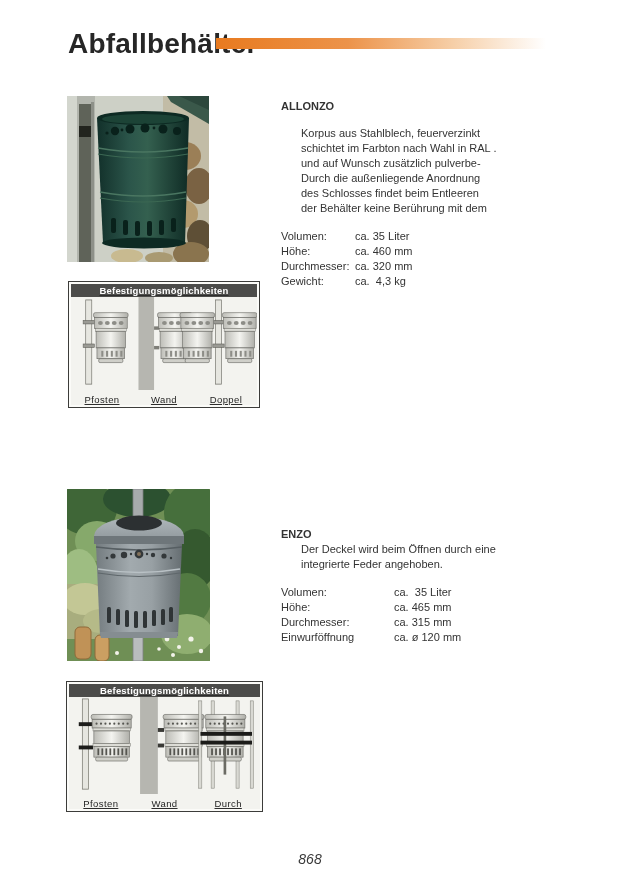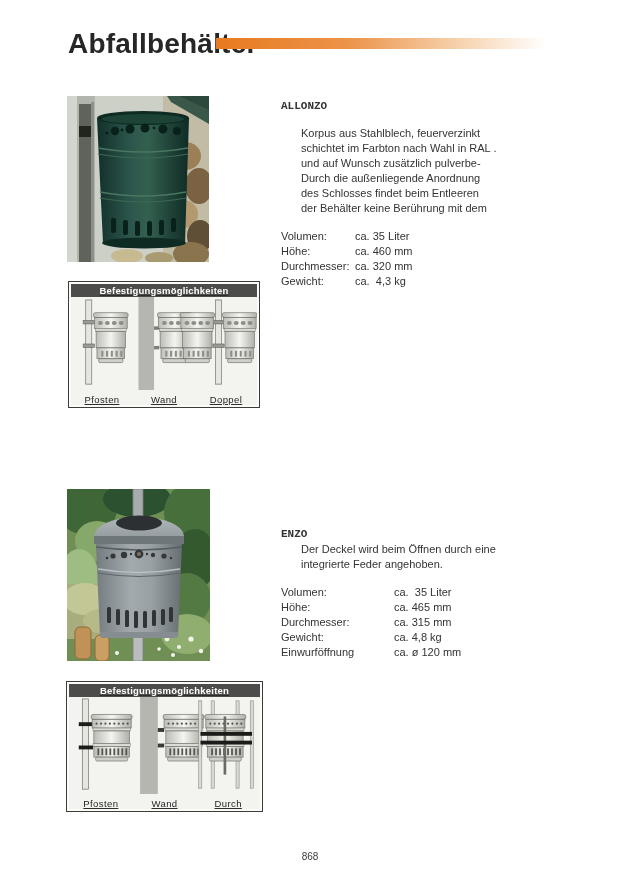--- a/index.html
+++ b/index.html
@@ -16,21 +16,21 @@
     background:linear-gradient(to right,#e87a1f 0%,#ec934a 40%,#f6cfa8 72%,#ffffff 100%);
   }
   .photo { position:absolute; }
   .photo-allonzo { left:67px; top:96px; width:142px; height:166px; }
   .photo-enzo    { left:67px; top:489px; width:143px; height:172px; }
   .photo svg { display:block; width:100%; height:100%; }
 
   .prod-text { position:absolute; left:281px; width:238px; font-size:11px; line-height:15px; color:#333; }
   .prod-text-allonzo { top:99px; }
   .prod-text-enzo    { top:527px; }
-  .prod-name { font-weight:bold; font-size:11px;font-family:Liberation Mono, monospace; }
+  .prod-name { font-weight:bold; font-size:11px; }
   .prod-name-allonzo { margin-bottom:12px; }
   .desc-line { white-space:pre;padding-left:20px; }
   .specs { margin-top:13px; }
   .spec-row { white-space:pre; }
   .spec-label { display:inline-block; width:74px; }
   .specs-wide .spec-label { width:113px; }
   .spec-value { white-space:pre; }
 
   .diagram {
     position:absolute; box-sizing:border-box;
@@ -43,21 +43,21 @@
     background:#4c4c4a; color:#ffffff; font-size:9.5px; font-weight:bold;
     text-align:center; height:13px; line-height:13px; letter-spacing:0.2px;
   }
   .diagram-art { flex:1; background:#f3f3ef; }
   .diagram-art svg { display:block; width:100%; height:100%; }
   .diagram-labels { display:flex; height:15px; align-items:flex-end; font-size:9.5px; color:#1f1f1f; background:#f3f3ef; }
   .diagram-labels span { flex:1; text-align:center; letter-spacing:0.4px; }
 
   .page-number {
     position:absolute; left:0; right:0; top:851px;
-    text-align:center; font-size:10px; color:#3a3a3a;
+    text-align:center; font-size:14px; color:#3a3a3a;font-style:italic;
   }
 </style>
 </head>
 <body>
 
 <div class="page">
 
   <div class="page-title">Abfallbehälter</div>
   <div class="title-rule"></div>
 
@@ -264,21 +264,20 @@
   <div class="prod-text prod-text-enzo">
     <div class="prod-name">ENZO</div>
     <div>
       <div class="desc-line">Der Deckel wird beim Öffnen durch eine</div>
       <div class="desc-line">integrierte Feder angehoben.</div>
     </div>
     <div class="specs specs-wide">
       <div class="spec-row"><span class="spec-label">Volumen:</span><span class="spec-value">ca.  35 Liter</span></div>
       <div class="spec-row"><span class="spec-label">Höhe:</span><span class="spec-value">ca. 465 mm</span></div>
       <div class="spec-row"><span class="spec-label">Durchmesser:</span><span class="spec-value">ca. 315 mm</span></div>
-      <div class="spec-row"><span class="spec-label">Gewicht:</span><span class="spec-value">ca. 4,8 kg</span></div>
       <div class="spec-row"><span class="spec-label">Einwurföffnung</span><span class="spec-value">ca. ø 120 mm</span></div>
     </div>
   </div>
 
   <div class="diagram diagram-enzo">
     <div class="diagram-header">Befestigungsmöglichkeiten</div>
     <div class="diagram-art">
       <svg viewBox="0 0 215 100" preserveAspectRatio="none">
         <defs>
           <linearGradient id="gradB" x1="0" y1="0" x2="1" y2="0">

